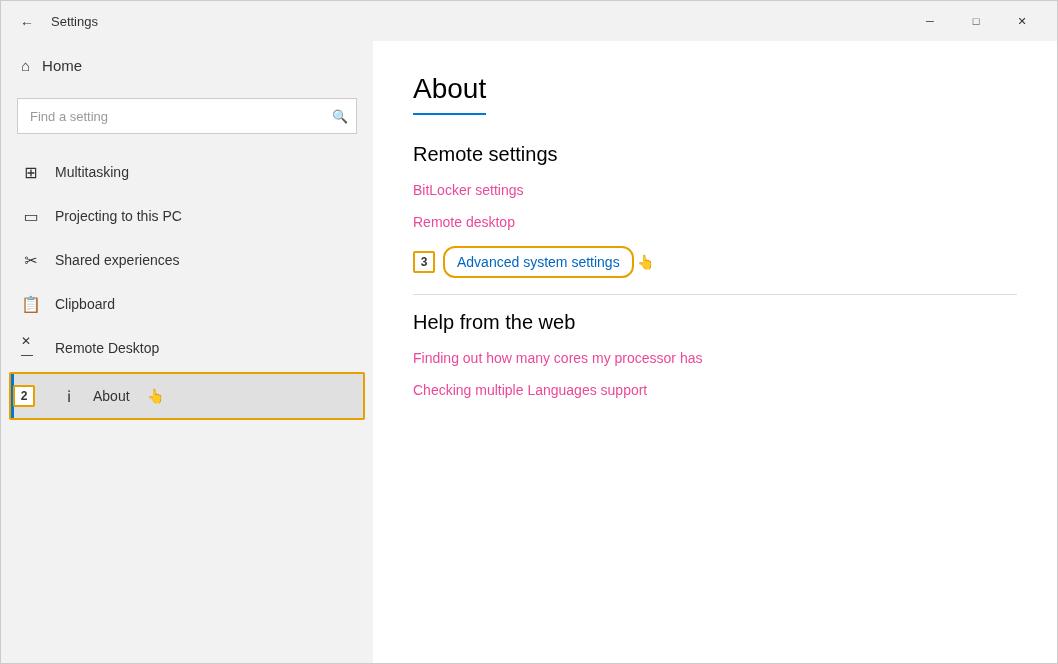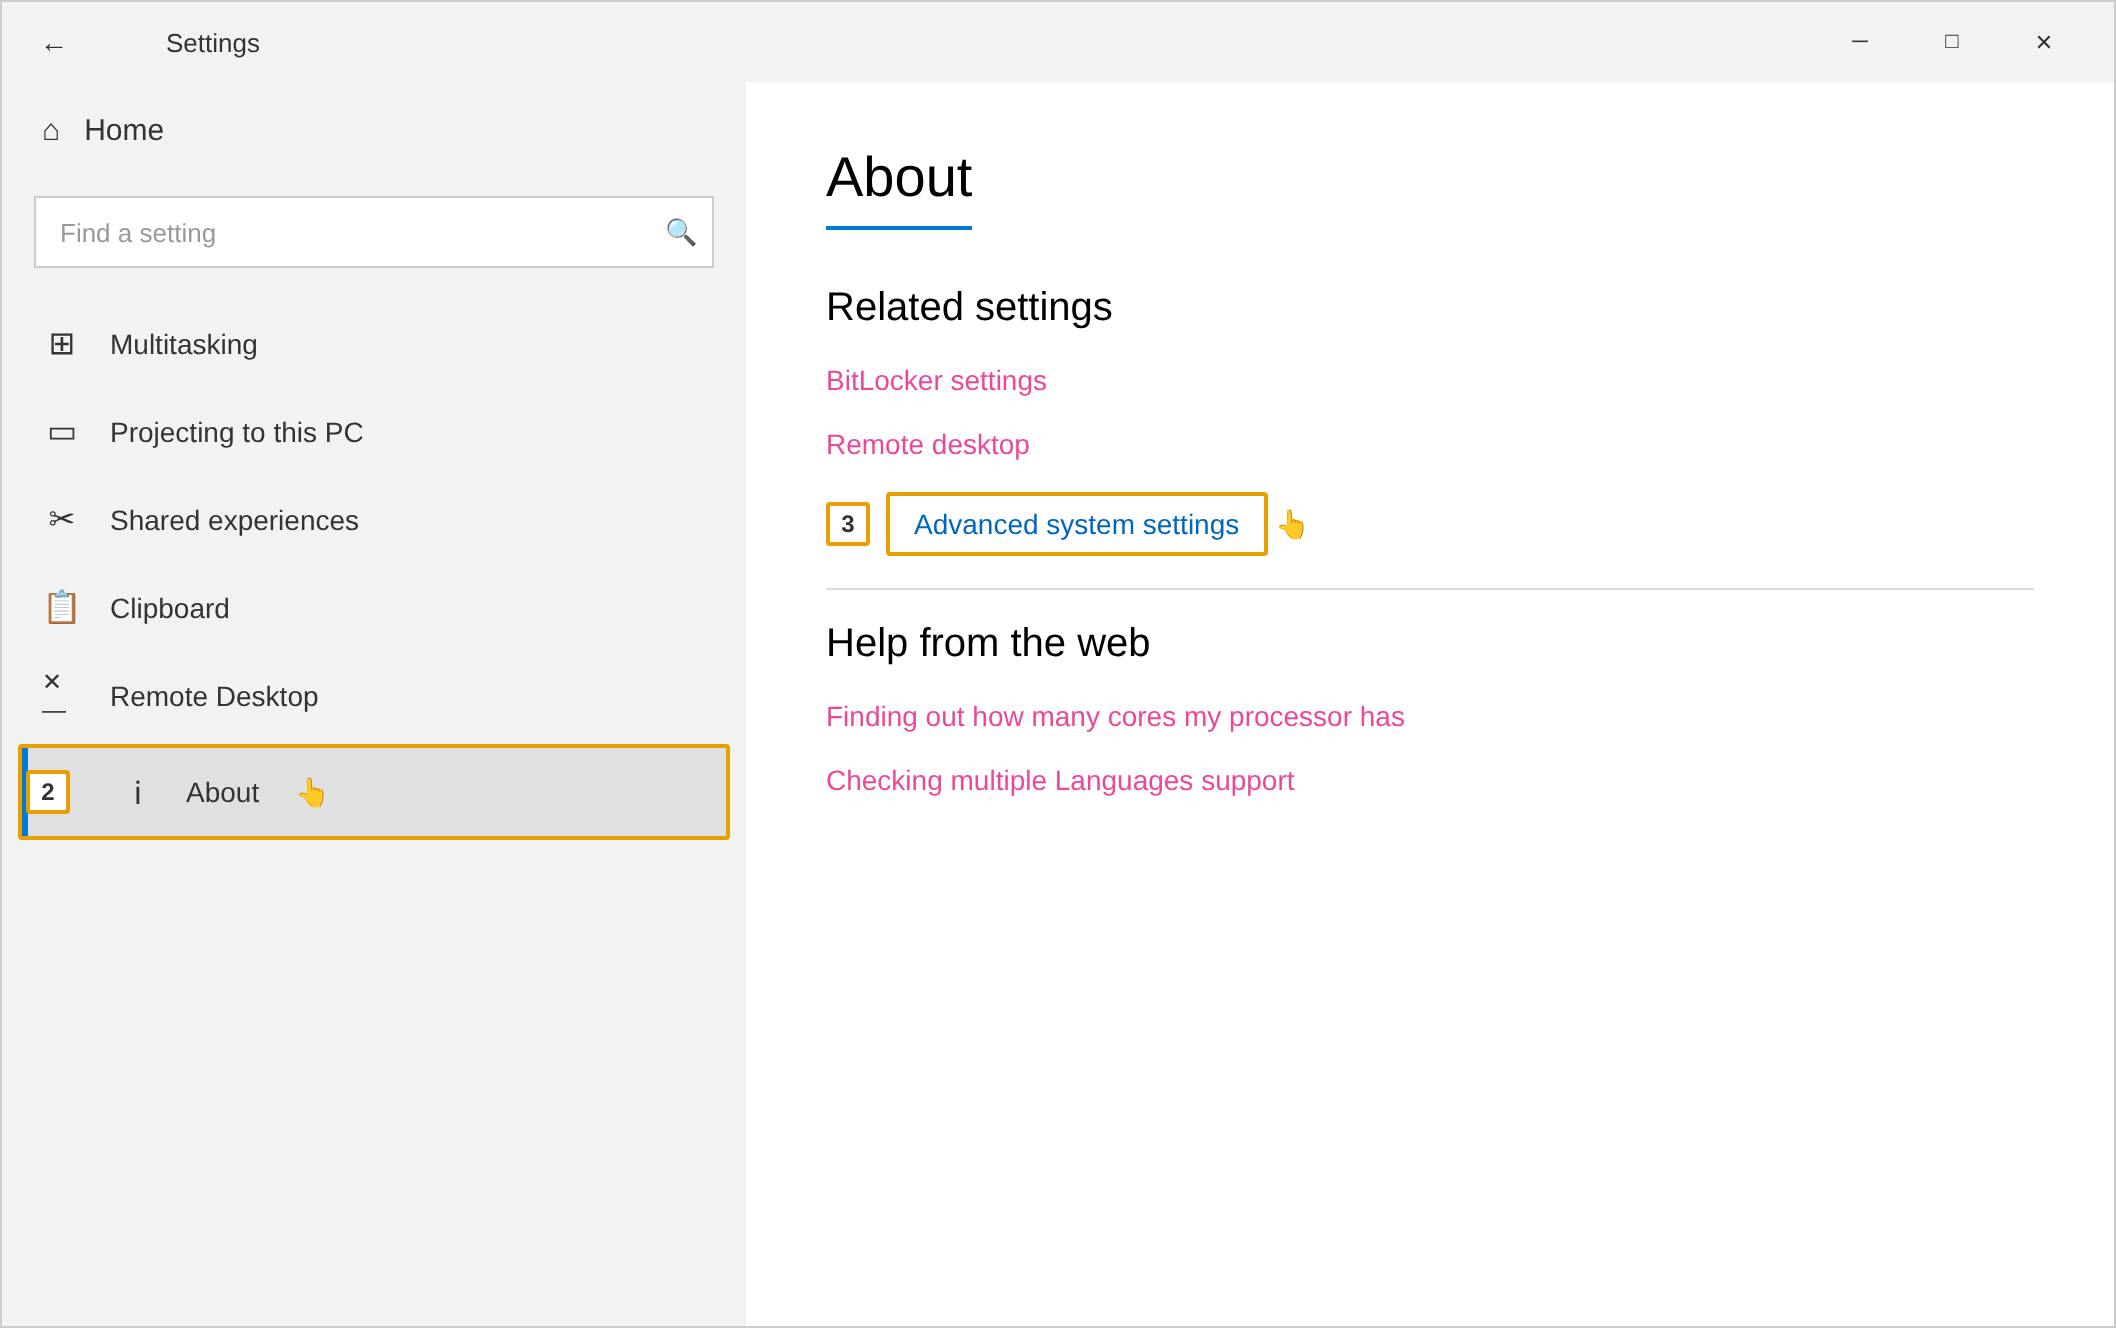--- a/index.html
+++ b/index.html
@@ -49,21 +49,20 @@
       justify-content: center;
       cursor: pointer;
       border-radius: 2px;
       font-size: 14px;
       color: #333;
     }
 
     .title-text {
       font-size: 13px;
       color: #333;
-      margin-left: 32px;
     }
 
     .title-bar-controls {
       display: flex;
       align-items: center;
     }
 
     .title-btn {
       width: 46px;
       height: 32px;
@@ -222,21 +221,21 @@
       align-items: center;
       justify-content: center;
       font-size: 12px;
       font-weight: 700;
       color: #333;
     }
 
     .advanced-settings-link {
       display: inline-block;
       border: 2px solid #e8a000;
-      border-radius: 2px;
+      border-radius: 12px;
       padding: 6px 12px;
       color: #0067c0;
       font-size: 14px;
       text-decoration: none;
       cursor: pointer;
     }
 
     .step2-badge {
       position: absolute;
       left: 12px;
@@ -336,21 +335,21 @@
         </div>
       </div>
 
     </div>
 
     <div class="content">
       
       <div class="page-title">About</div>
 
       
-      <div class="section-title">Related settings</div>
+      <div class="section-title">Remote settings</div>
 
       
       <a class="link-item">BitLocker settings</a>
 
       
 
       
       <a class="link-item">Remote desktop</a>
 
       

